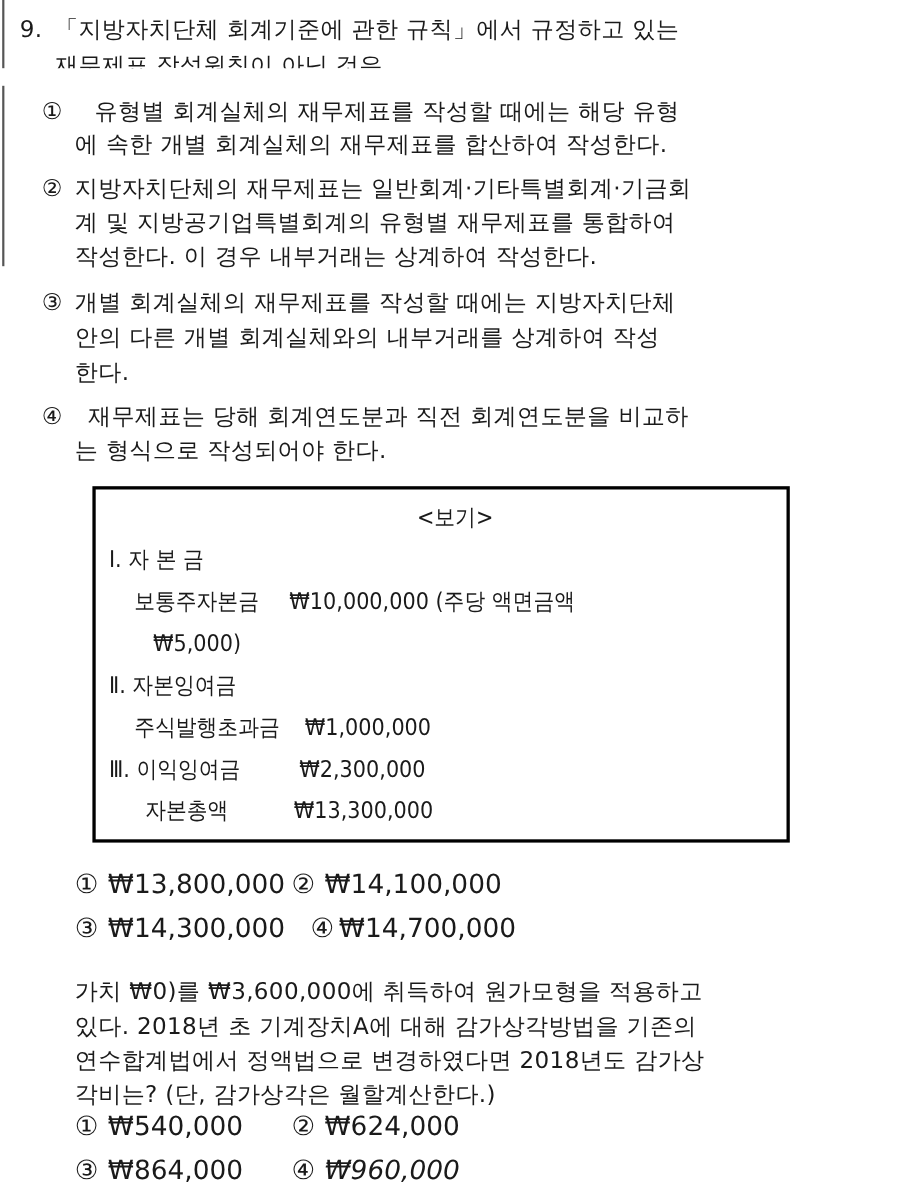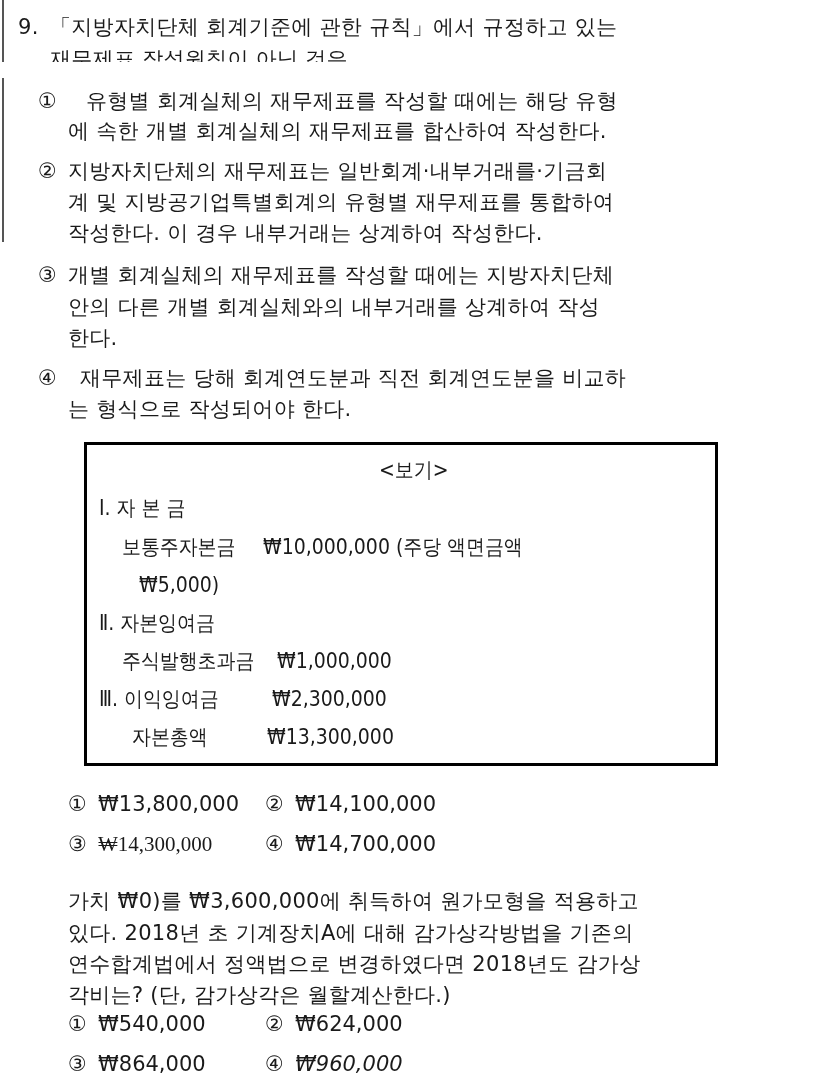--- a/index.html
+++ b/index.html
@@ -6,21 +6,21 @@
   body { width:826px; height:1081px; position:relative; overflow:hidden;
          font-family:"DejaVu Sans", "Liberation Sans", sans-serif; color:#1a1a1a; }
   .bar { position:absolute; left:2px; width:2px; background:#555; }
   .line { position:absolute; white-space:nowrap; font-size:21px; line-height:26px; letter-spacing:0.3px; }
   .title-clip { position:absolute; left:0; top:0; width:826px; height:62px; overflow:hidden; }
   .opt-num { display:inline-block; width:30px; }
   .box { position:absolute; left:84px; top:442px; width:628px; height:318px;
          border:3px solid #000; box-sizing:content-box;text-decoration:underline; }
   .box .bl { position:absolute; white-space:nowrap; font-size:21px; line-height:26px;
              font-family:"DejaVu Sans", sans-serif; transform:scaleX(0.9); transform-origin:left; }
-  .choice { position:absolute; white-space:nowrap; font-size:21px; line-height:26px; }
+  .choice { position:absolute; white-space:nowrap; font-size:24px; line-height:26px; }
 </style>
 </head>
 <body>
 
 <div class="bar" style="top:0;height:62px;"></div>
 <div class="bar" style="top:78px;height:164px;"></div>
 
 <div class="title-clip">
   <div class="line" style="left:18px;top:14px;">9.</div>
   <div class="line" style="left:50px;top:14px;">「지방자치단체 회계기준에 관한 규칙」에서 규정하고 있는</div>
@@ -28,21 +28,21 @@
 </div>
 
 <div>
   <div class="line" style="left:38px;top:88px;">①</div>
   <div class="line" style="left:68px;top:88px;margin-left:18px;">유형별 회계실체의 재무제표를 작성할 때에는 해당 유형</div>
   <div class="line" style="left:68px;top:118px;">에 속한 개별 회계실체의 재무제표를 합산하여 작성한다.</div>
 </div>
 
 <div>
   <div class="line" style="left:38px;top:158px;">②</div>
-  <div class="line" style="left:68px;top:158px;">지방자치단체의 재무제표는 일반회계·내부거래를·기금회</div>
+  <div class="line" style="left:68px;top:158px;">지방자치단체의 재무제표는 일반회계·기타특별회계·기금회</div>
   <div class="line" style="left:68px;top:189px;text-align:center;">계 및 지방공기업특별회계의 유형별 재무제표를 통합하여</div>
   <div class="line" style="left:68px;top:220px;">작성한다. 이 경우 내부거래는 상계하여 작성한다.</div>
 </div>
 
 <div>
   <div class="line" style="left:38px;top:262px;">③</div>
   <div class="line" style="left:68px;top:262px;">개별 회계실체의 재무제표를 작성할 때에는 지방자치단체</div>
   <div class="line" style="left:68px;top:294px;">안의 다른 개별 회계실체와의 내부거래를 상계하여 작성</div>
   <div class="line" style="left:68px;top:325px;">한다.</div>
 </div>
@@ -67,24 +67,24 @@
   <div class="bl" style="left:45px;top:279px;">자본총액</div>
   <div class="bl" style="left:180px;top:279px;">₩13,300,000</div>
 </div>
 
 <div class="choice" style="left:68px;top:791px;">
   <span class="opt-num">①</span><span>₩13,800,000</span>
 </div>
 <div class="choice" style="left:265px;top:791px;">
   <span class="opt-num">②</span><span>₩14,100,000</span>
 </div>
-<div class="choice" style="left:68px;top:831px;font-family:Liberation Serif, serif;">
+<div class="choice" style="left:68px;top:831px;">
   <span class="opt-num">③</span><span>₩14,300,000</span>
 </div>
-<div class="choice" style="left:265px;top:831px;">
+<div class="choice" style="left:278px;top:831px;text-align:center;">
   <span class="opt-num">④</span><span>₩14,700,000</span>
 </div>
 
 <div>
   <div class="line" style="left:68px;top:888px;">가치 ₩0)를 ₩3,600,000에 취득하여 원가모형을 적용하고</div>
   <div class="line" style="left:68px;top:920px;">있다. 2018년 초 기계장치A에 대해 감가상각방법을 기존의</div>
   <div class="line" style="left:68px;top:951px;text-align:right;">연수합계법에서 정액법으로 변경하였다면 2018년도 감가상</div>
   <div class="line" style="left:68px;top:982px;">각비는? (단, 감가상각은 월할계산한다.)</div>
 </div>
 

